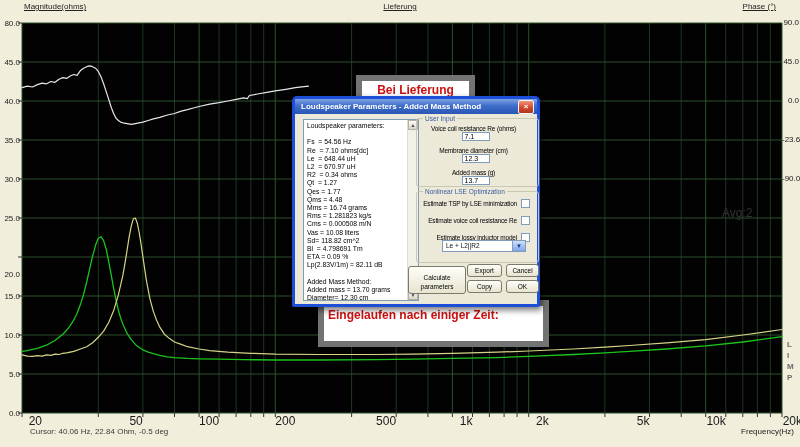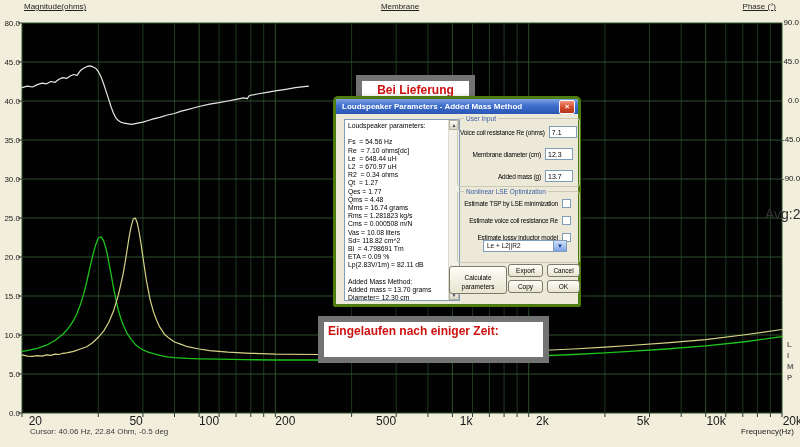--- a/index.html
+++ b/index.html
@@ -4,53 +4,53 @@
 <style>
   html,body{margin:0;padding:0;background:#888;}
   #canvas{position:relative;width:800px;height:447px;background:#f1eedc;overflow:hidden;
           font-family:"Liberation Sans",sans-serif;color:#111;}
   #chart-svg{position:absolute;left:0;top:0;}
   .axis-top{position:absolute;top:2px;font-size:8px;color:#222;white-space:nowrap;text-decoration:underline;}
   .ytick{position:absolute;font-size:8px;color:#1a1a1a;text-align:right;width:20px;left:0;}
   .ptick{position:absolute;font-size:8px;color:#1a1a1a;text-align:right;width:17px;left:782px;}
   .xtick{position:absolute;top:414px;font-size:12px;color:#1a1a1a;width:40px;text-align:right;}
   .limp-letter{position:absolute;left:787px;font-size:8px;color:#6a6a6a;font-weight:bold;}
-  #avg-label{position:absolute;left:765px;top:206px;font-size:14px;color:#333;white-space:nowrap;}
+  #avg-label{position:absolute;left:722px;top:206px;font-size:12px;color:#333;white-space:nowrap;}
   #status-text{position:absolute;left:30px;top:427px;font-size:8px;color:#3a3a3a;}
   #freq-label{position:absolute;right:6px;top:427px;font-size:8px;color:#1a1a1a;margin-left:20px;}
 
   .red-note{position:absolute;background:#ffffff;border:6px solid #737373;color:#cc1111;
             font-weight:bold;font-size:12px;line-height:16px;padding:1px 4px;white-space:nowrap;}
   #note-top{left:356px;top:75px;width:99px;height:17px;text-align:center;line-height:17px;}
-  #note-bottom{left:318px;top:316px;width:211px;height:33px;}
+  #note-bottom{left:318px;top:300px;width:211px;height:33px;}
 
   
   #dialog{position:absolute;left:292px;top:96px;width:248px;height:211px;
-          background:#ece9d8;border:3px solid #4d7c0f;border-radius:5px 5px 2px 2px;box-sizing:border-box;
-          box-shadow:2px 3px 6px rgba(0,0,0,.55);margin-left:41px;}
+          background:#ece9d8;border:3px solid #1d4ed8;border-radius:5px 5px 2px 2px;box-sizing:border-box;
+          box-shadow:2px 3px 6px rgba(0,0,0,.55);}
   #dlg-title{position:absolute;left:0;top:0;right:0;height:15px;
              background:linear-gradient(180deg,#7fa2e2 0%,#3e6ecb 45%,#2a55b4 100%);
              color:#fff;font-size:8px;font-weight:bold;line-height:15px;padding-left:6px;
              border-radius:2px 2px 0 0;}
   #dlg-close{position:absolute;right:3px;top:1px;width:14px;height:12px;border:1px solid #f5f8ff;border-radius:2px;
              background:linear-gradient(180deg,#f2957e 0%,#d64e30 50%,#b03418 100%);
              color:#fff;font-size:8px;line-height:11px;text-align:center;font-weight:bold;cursor:pointer;}
   #listbox{position:absolute;left:8px;top:20px;width:116px;height:182px;background:#fff;
            border:1px solid #7f9db9;box-sizing:border-box;overflow:hidden;}
   #listbox .lines{position:absolute;left:3px;top:2px;right:11px;font-size:6.8px;line-height:8.2px;
                   color:#000;white-space:pre;}
   .sb{position:absolute;right:0;top:0;bottom:0;width:10px;background:#f2f1e8;border-left:1px solid #dedbce;}
   .sb-btn{position:absolute;left:0;width:10px;height:10px;background:linear-gradient(180deg,#fdfdf9,#d9d5c6);
           border:1px solid #b4b0a0;box-sizing:border-box;font-size:5px;line-height:8px;text-align:center;color:#445;}
   .group{position:absolute;border:1px solid #cac7b2;border-radius:3px;}
   .group .legend{position:absolute;top:-5px;left:6px;background:#ece9d8;padding:0 2px;
                  font-size:6.5px;color:#3a5aa0;line-height:9px;white-space:nowrap;}
   #grp-input{left:121px;top:19px;width:121px;height:67px;}
   #grp-lse{left:121px;top:92px;width:121px;height:70px;}
-  .inp-row{position:absolute;left:2px;right:6px;height:14px;display:flex;align-items:center;}
+  .inp-row{position:absolute;left:2px;right:6px;height:14px;display:flex;align-items:center;flex-direction:column;}
   .inp-row .lbl{flex:1;text-align:right;font-size:6.5px;letter-spacing:-0.2px;white-space:nowrap;
                 margin-right:4px;color:#000;}
   .inp-row input{width:28px;height:12px;border:1px solid #7f9db9;font-size:7px;
                  font-family:"Liberation Sans",sans-serif;padding:0 0 0 2px;box-sizing:border-box;background:#fff;}
   .chk-row{position:absolute;left:2px;right:8px;height:10px;display:flex;align-items:center;}
   .chk-row .lbl{flex:1;text-align:right;font-size:6.5px;letter-spacing:-0.2px;white-space:nowrap;
                 margin-right:4px;color:#000;}
   .chk-box{width:9px;height:9px;background:#fff;border:1px solid #7f9db9;box-sizing:border-box;cursor:pointer;}
   #dropdown{position:absolute;left:25px;top:48px;width:84px;height:12px;background:#fff;
             border:1px solid #7f9db9;box-sizing:border-box;font-size:6.5px;line-height:10px;
@@ -151,41 +151,41 @@
       <line x1="22" y1="62.0" x2="782" y2="62.0" stroke="#2d4f2d" stroke-width="1"></line>
       <line x1="18" y1="62.0" x2="22" y2="62.0" stroke="#333" stroke-width="1"></line>
       <line x1="22" y1="23.0" x2="782" y2="23.0" stroke="#2d4f2d" stroke-width="1"></line>
       <line x1="18" y1="23.0" x2="22" y2="23.0" stroke="#333" stroke-width="1"></line>
       <polyline points="22.0,87.7 27.4,86.2 32.5,87.0 37.4,84.6 42.1,83.1 46.6,83.8 50.9,81.5 55.0,82.3 59.0,79.2 62.9,77.6 66.6,78.4 70.2,76.0 73.7,74.5 77.1,75.3 80.4,70.6 83.6,68.2 86.7,66.7 89.7,65.9 92.6,66.7 95.5,68.2 98.3,71.4 101.0,76.8 103.6,83.8 106.2,91.6 108.7,99.4 111.2,107.2 113.6,113.5 116.0,118.2 118.3,120.5 120.6,122.1 122.8,122.8 127.1,123.6 131.3,124.4 135.3,123.6 139.1,122.8 142.9,122.1 148.2,120.5 153.4,118.9 159.8,117.4 167.4,115.0 174.5,113.5 181.2,111.1 187.5,109.6 193.4,108.0 199.1,106.5 209.6,104.1 219.1,102.6 227.9,101.0 236.1,99.4 243.7,97.9 247.3,98.7 249.4,95.5 257.5,94.0 266.8,92.4 275.3,90.9 285.8,89.3 295.4,87.7 308.4,86.2" fill="none" stroke="#e6e6e6" stroke-width="1.2" stroke-linejoin="round" stroke-linecap="round"></polyline>
       <polyline points="22.0,351.4 27.4,350.6 32.5,349.4 37.4,348.3 42.1,346.7 46.6,345.1 50.9,342.8 55.0,340.5 59.0,337.3 62.9,334.2 66.6,330.3 70.2,325.6 73.7,320.2 77.1,313.2 80.4,304.6 83.6,294.4 86.7,282.0 89.7,268.7 92.6,256.2 95.5,245.3 98.3,238.3 101.0,236.7 103.6,240.6 106.2,249.2 108.7,261.7 111.2,274.9 113.6,288.2 116.0,299.9 118.3,310.0 120.6,317.8 122.8,324.1 127.1,333.4 131.3,339.7 135.3,344.4 139.1,347.5 142.9,349.8 148.2,352.2 153.4,353.7 159.8,355.3 167.4,356.8 174.5,357.6 187.5,358.4 199.1,358.8 219.1,359.2 243.7,359.6 275.3,360.0 319.9,360.0 376.1,359.6 413.2,359.2 452.4,358.4 497.0,357.6 528.7,356.4 573.3,354.5 604.9,352.9 629.5,351.4 666.5,349.0 705.7,345.9 742.8,342.0 782.0,336.6" fill="none" stroke="#1dc31d" stroke-width="1.3" stroke-linejoin="round" stroke-linecap="round"></polyline>
       <polyline points="22.0,354.9 27.4,356.1 32.5,356.4 37.4,355.7 42.1,356.1 46.6,354.9 50.9,355.3 55.0,354.1 59.0,354.5 62.9,353.3 66.6,352.9 73.7,351.4 80.4,349.0 86.7,346.7 92.6,342.8 98.3,337.3 103.6,331.1 108.7,322.5 113.6,310.8 118.3,295.2 122.8,275.7 125.0,263.2 127.1,250.0 129.2,236.7 131.3,225.8 133.3,218.8 135.3,218.0 137.2,222.7 139.1,232.0 141.0,243.7 142.9,257.0 146.5,281.2 150.0,299.1 153.4,311.6 156.6,320.2 159.8,327.2 164.4,334.2 168.9,338.1 174.5,342.0 181.2,344.4 187.5,346.7 199.1,349.0 209.6,350.6 227.9,352.2 250.8,353.3 275.3,354.1 319.9,354.5 376.1,354.5 413.2,354.1 452.4,353.3 497.0,352.2 528.7,351.0 573.3,349.0 604.9,347.1 629.5,345.5 666.5,342.8 705.7,339.7 742.8,335.0 782.0,329.5" fill="none" stroke="#d6d487" stroke-width="1.2" stroke-linejoin="round" stroke-linecap="round"></polyline>
     </svg>
 
   <span class="axis-top" style="left:24px">Magnitude(ohms)</span>
-  <span class="axis-top" style="left:350px;width:100px;text-align:center">Membrane</span>
+  <span class="axis-top" style="left:350px;width:100px;text-align:center">Lieferung</span>
   <span class="axis-top" style="right:24px">Phase (°)</span>
 
   <div id="left-ticks">
       <span class="ytick" style="top:19px">80.0</span>
       <span class="ytick" style="top:58px">45.0</span>
       <span class="ytick" style="top:97px">40.0</span>
       <span class="ytick" style="top:136px">35.0</span>
       <span class="ytick" style="top:175px">30.0</span>
       <span class="ytick" style="top:214px">25.0</span>
-      <span class="ytick" style="top:253px">20.0</span>
+      <span class="ytick" style="top:270px">20.0</span>
       <span class="ytick" style="top:292px">15.0</span>
       <span class="ytick" style="top:331px">10.0</span>
       <span class="ytick" style="top:370px">5.0</span>
       <span class="ytick" style="top:409px">0.0</span>
     </div>
   <div id="right-ticks">
       <span class="ptick" style="top:18px">90.0</span>
       <span class="ptick" style="top:57px">45.0</span>
       <span class="ptick" style="top:96px">0.0</span>
-      <span class="ptick" style="top:135px">-45.0</span>
+      <span class="ptick" style="top:135px">-23.6</span>
       <span class="ptick" style="top:174px">-90.0</span>
     </div>
   <div id="x-ticks">
       <span class="xtick" style="left:2px">20</span>
       <span class="xtick" style="left:102.81146886358286px">50</span>
       <span class="xtick" style="left:179.07240109845813px">100</span>
       <span class="xtick" style="left:255.33333333333337px">200</span>
       <span class="xtick" style="left:356.14480219691626px">500</span>
       <span class="xtick" style="left:432.4057344317914px">1k</span>
       <span class="xtick" style="left:508.66666666666674px">2k</span>

